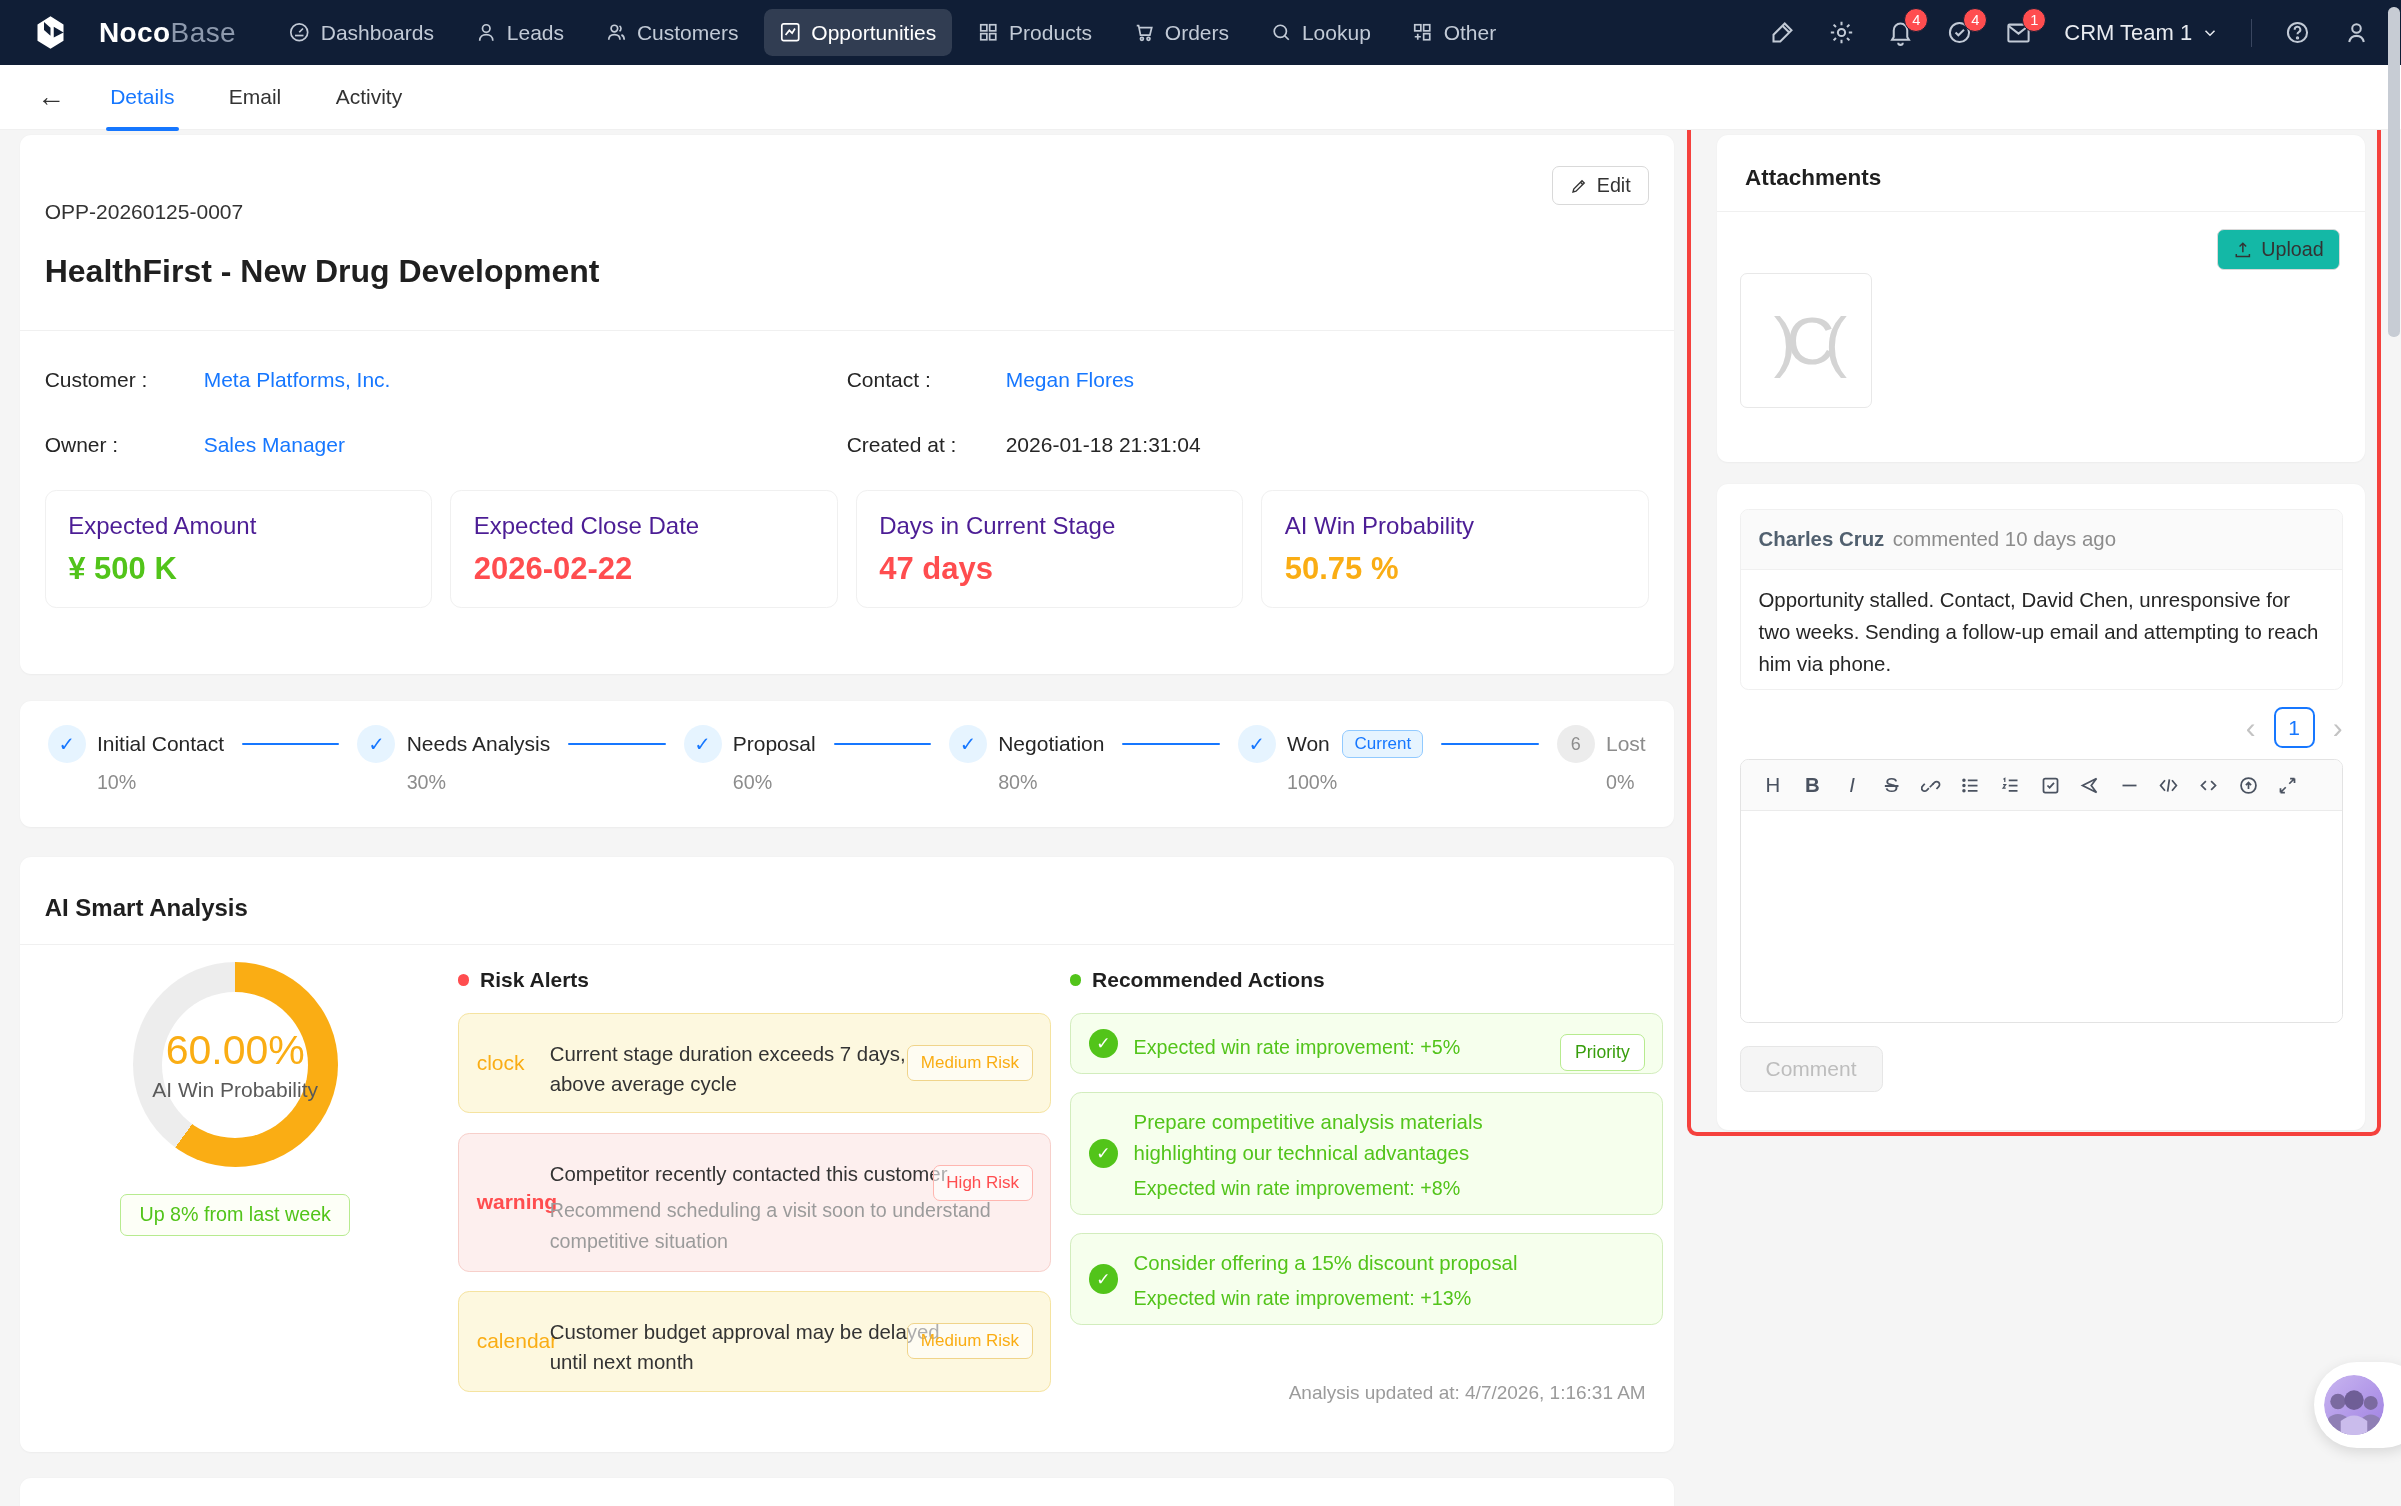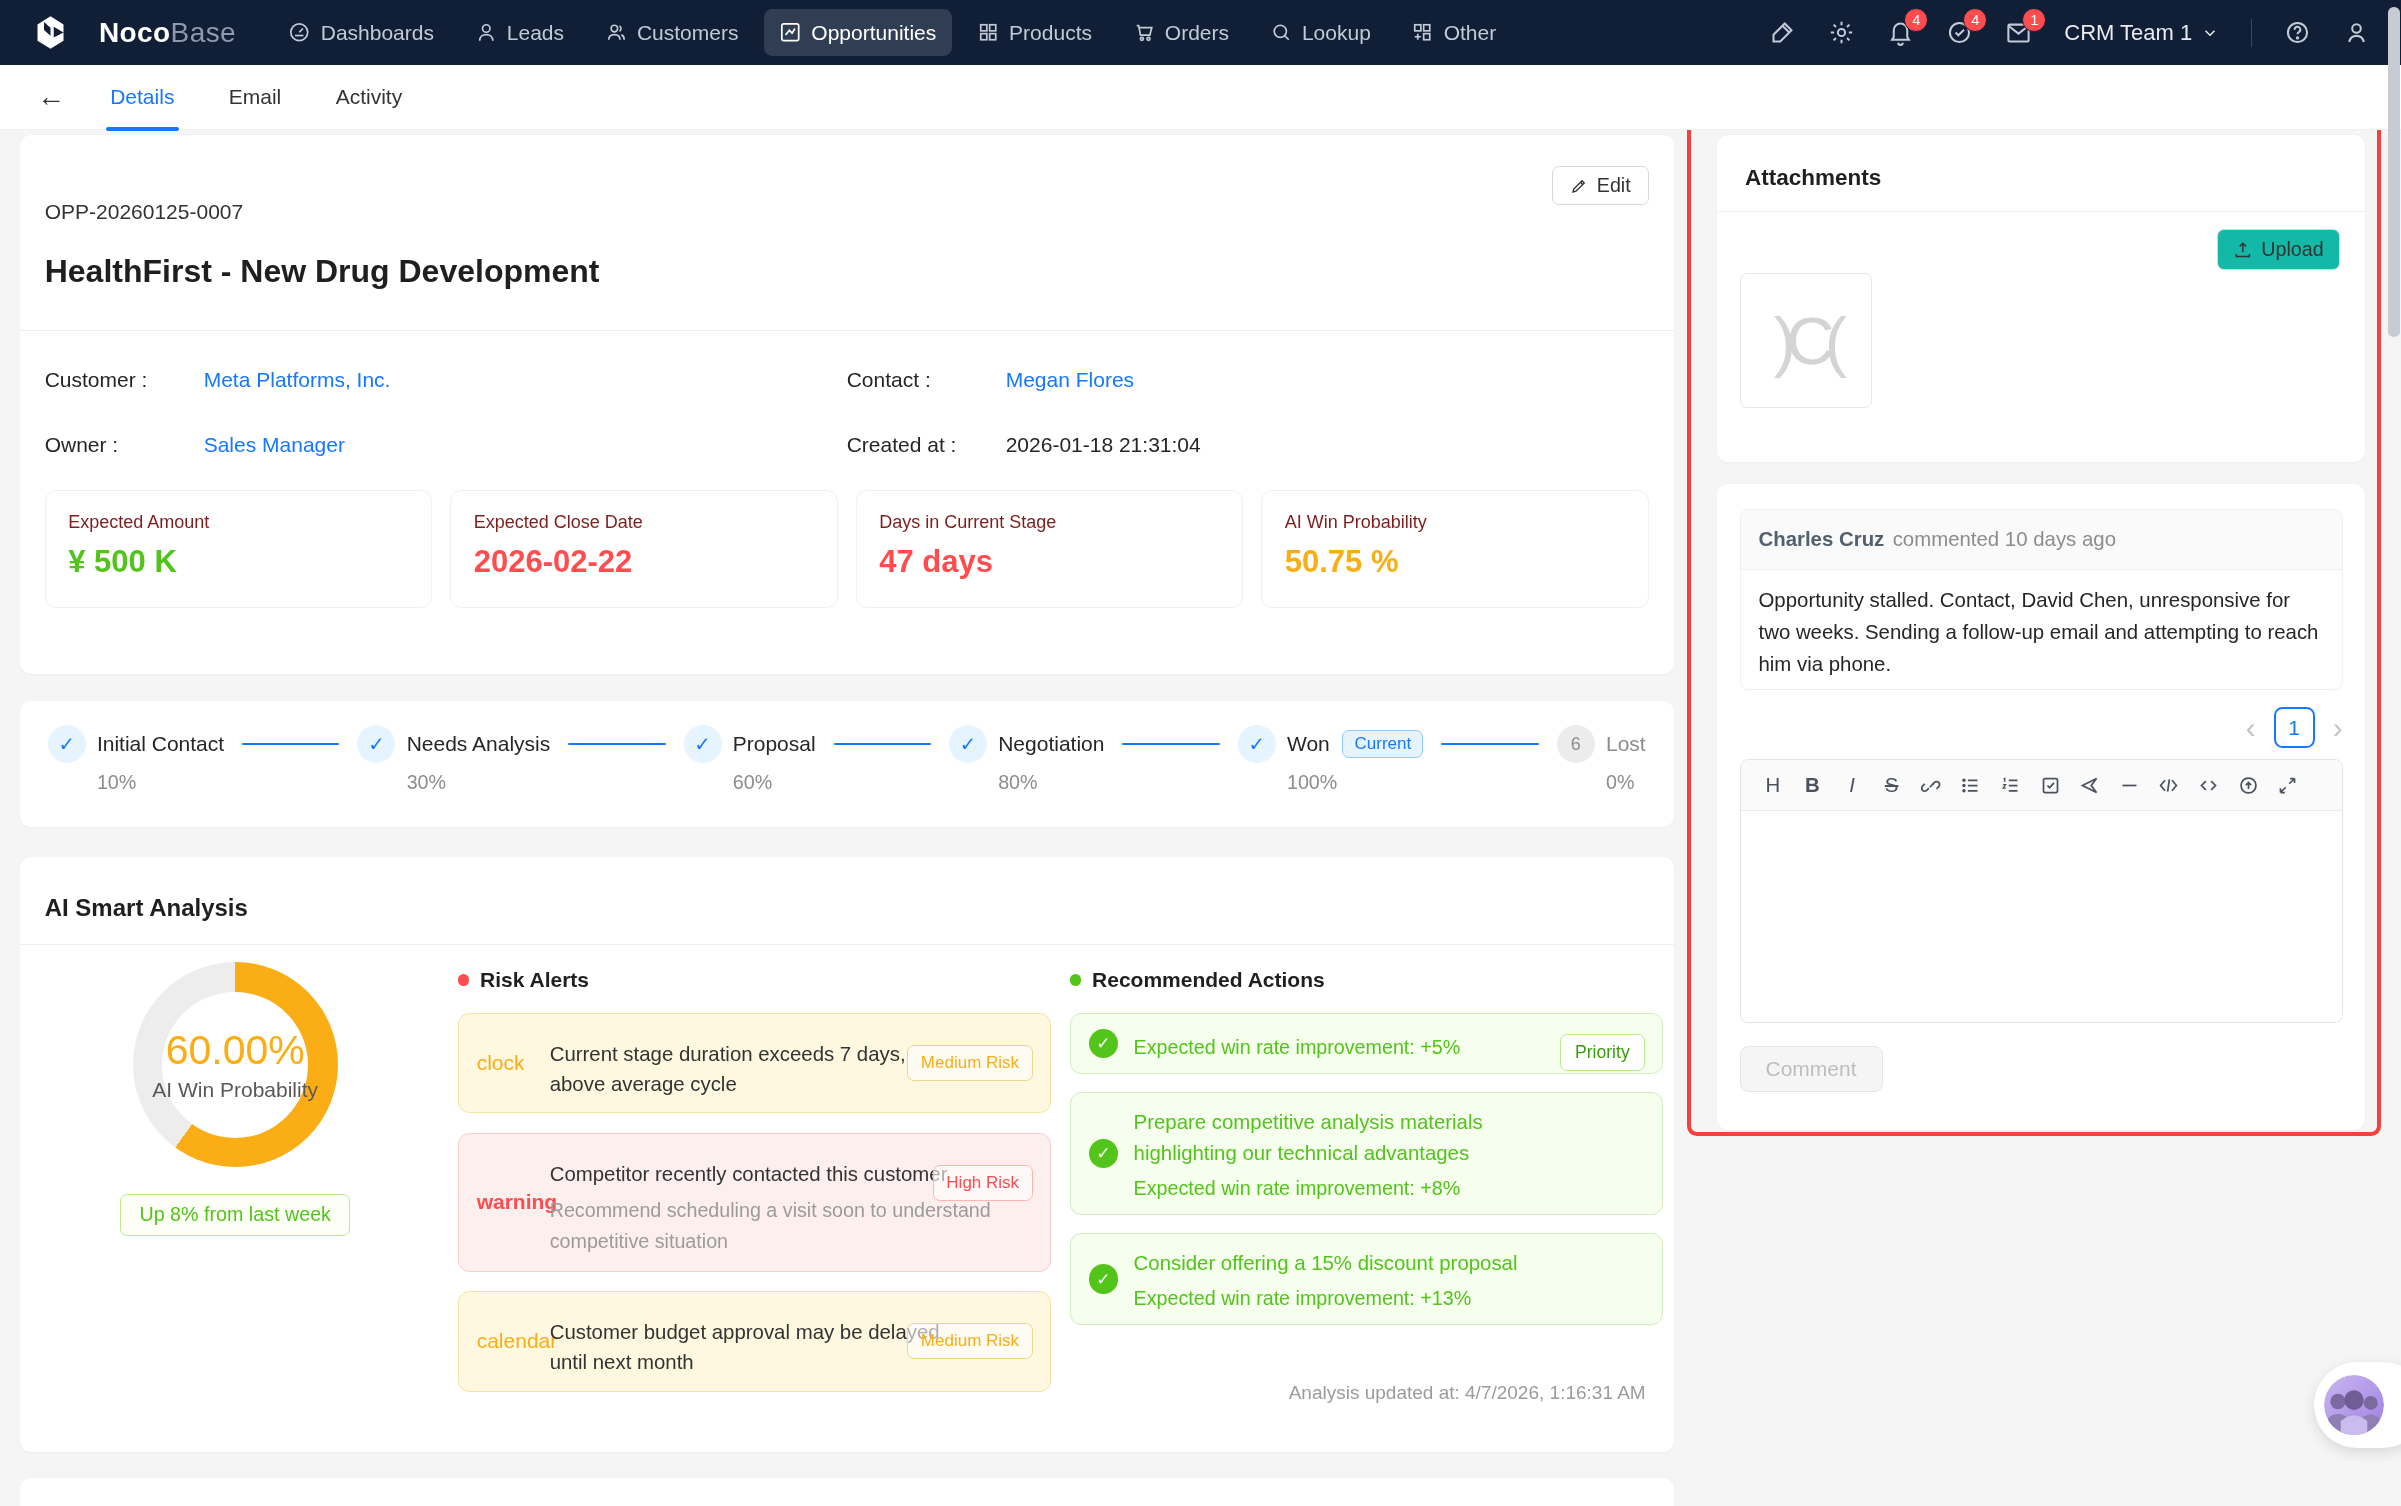--- a/index.html
+++ b/index.html
@@ -52,21 +52,21 @@
   .main-divider { position:absolute; left:0; right:0; top:195px; height:1.4px; background:#f0f0f0; }
   .field-row { position:absolute; left:25px; right:25px; display:flex; font-size:21px; }
   .fr1 { top:233px; } .fr2 { top:298px; }
   .field { display:flex; width:822px; }
   .field .flabel { width:159px; color:#262626; }
   .field .fvalue { color:#262626; }
   .field .fvalue.link { color:#1677ff; cursor:pointer; }
 
   .stats { position:absolute; left:25px; right:25px; top:355px; display:flex; gap:18px; }
   .stat { flex:1; border:1.4px solid #f0f0f0; border-radius:11.2px; height:118px; padding:21px 22.5px; background:#fff; }
-  .stat .slabel { font-size:18px; color:#7f1d1d; }
+  .stat .slabel { font-size:24px; color:#4c1d95; }
   .stat .svalue { font-size:31px; font-weight:bold; margin-top:11.2px; }
   .sv-green { color:#52c41a; } .sv-red { color:#ff4d4f; } .sv-amber { color:#faad14; }
 
   
   .card-pipeline { left:19.7px; top:701px; width:1654px; height:126px; padding:24px 28px; }
   .pipeline { display:flex; align-items:flex-start; width:100%; }
   .stage { display:flex; flex-shrink:0; }
   .dot { width:38px; height:38px; border-radius:50%; background:#e6f4ff; color:#1677ff; font-size:19.7px;
          display:flex; align-items:center; justify-content:center; flex-shrink:0; }
   .dot.gray { background:#ececec; color:#8c8c8c; font-size:18px; }

